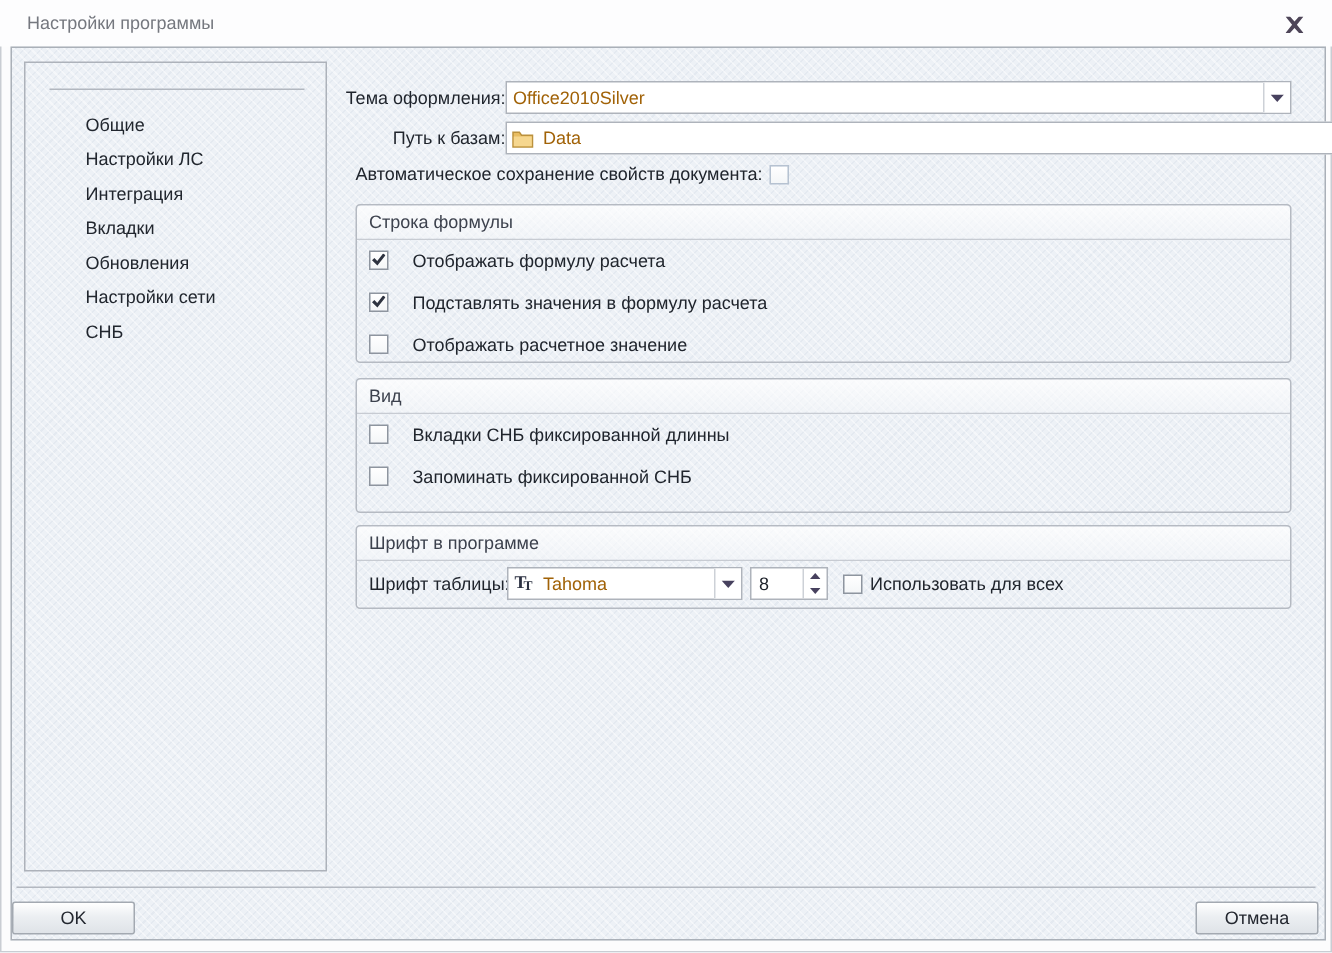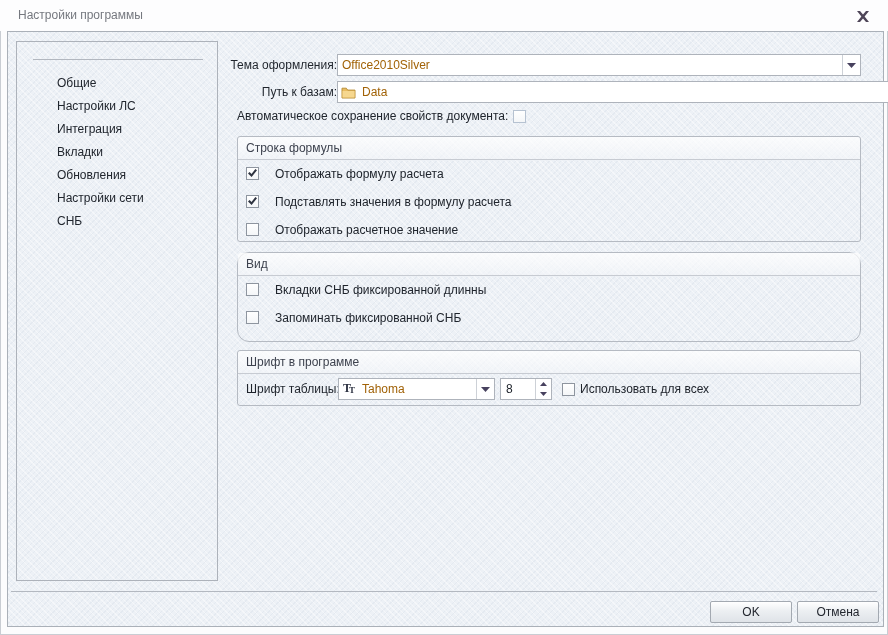--- a/index.html
+++ b/index.html
@@ -58,21 +58,21 @@
   .spinner .btns { width:16px; border-left:1px solid #cdd1d7; display:flex; flex-direction:column; }
   .spinner .btns span { flex:1; display:flex; align-items:center; justify-content:center; cursor:pointer; }
   
   .tt-icon { position:relative; width:16px; height:14px; margin-left:3px; flex:0 0 auto; }
   .tt-icon i { position:absolute; font-style:normal; font-family:"Liberation Serif","DejaVu Serif",serif;
     font-weight:bold; color:#2d3242; }
   .tt-icon i:first-child { font-size:12px; left:1px; top:-1px; }
   .tt-icon i:last-child  { font-size:9px;  left:7px; top:3px; }
   
   #footer-sep { position:absolute; left:3px; right:6px; top:559px; border-top:1px solid #b3b8c0; }
-  #footer { position:absolute; left:0; right:4px; top:569px; display:flex; justify-content:flex-end; gap:5px; }
+  #footer { position:absolute; left:0; right:4px; top:569px; display:flex; justify-content:space-between; gap:5px; }
   .btn { width:82px; height:22px; border:1px solid #a3a9b1; border-radius:2px;
     background:linear-gradient(#ffffff,#eceff2 45%, #dfe3e8); color:#23272f;
     font-family:inherit; font-size:12px; cursor:pointer; }
   .arrow-down { display:block; }
 </style>
 </head>
 <body>
 
 <div id="window">
 
@@ -154,21 +154,21 @@
           </div>
           <div class="row">
             <span class="cb">
               
             </span>
             <span>Отображать расчетное значение</span>
           </div>
         </div>
       </div>
 
-      <div class="group" style="top:216px; height:90px;border-radius:12px;">
+      <div class="group" style="top:216px; height:90px;">
         <div class="group-header">Вид</div>
         <div class="rows">
           <div class="row">
             <span class="cb">
               
             </span>
             <span>Вкладки СНБ фиксированной длинны</span>
           </div>
           <div class="row">
             <span class="cb">

